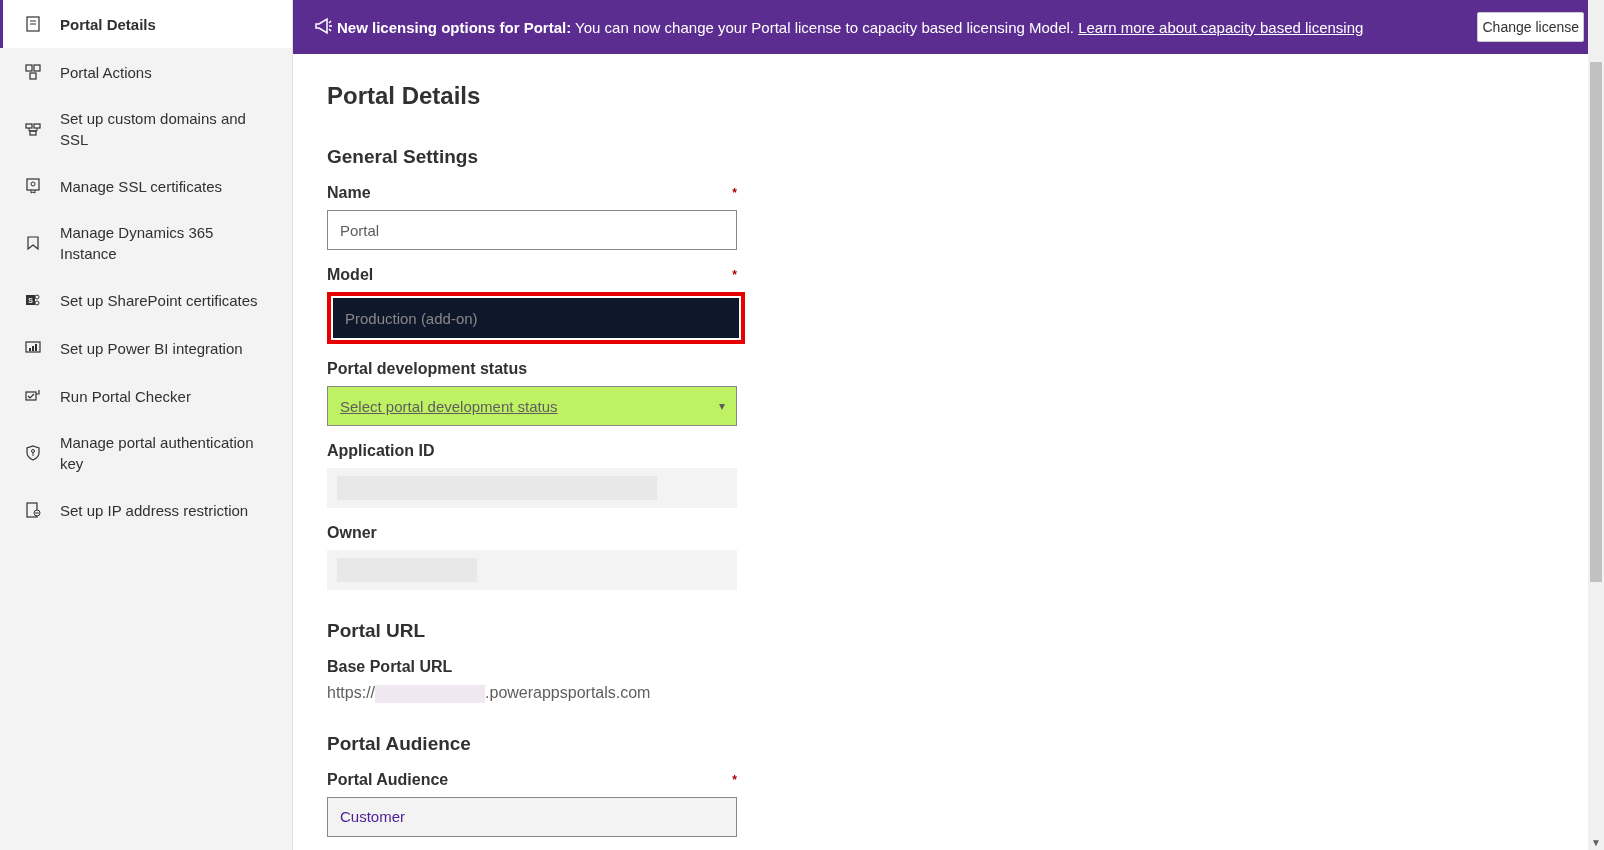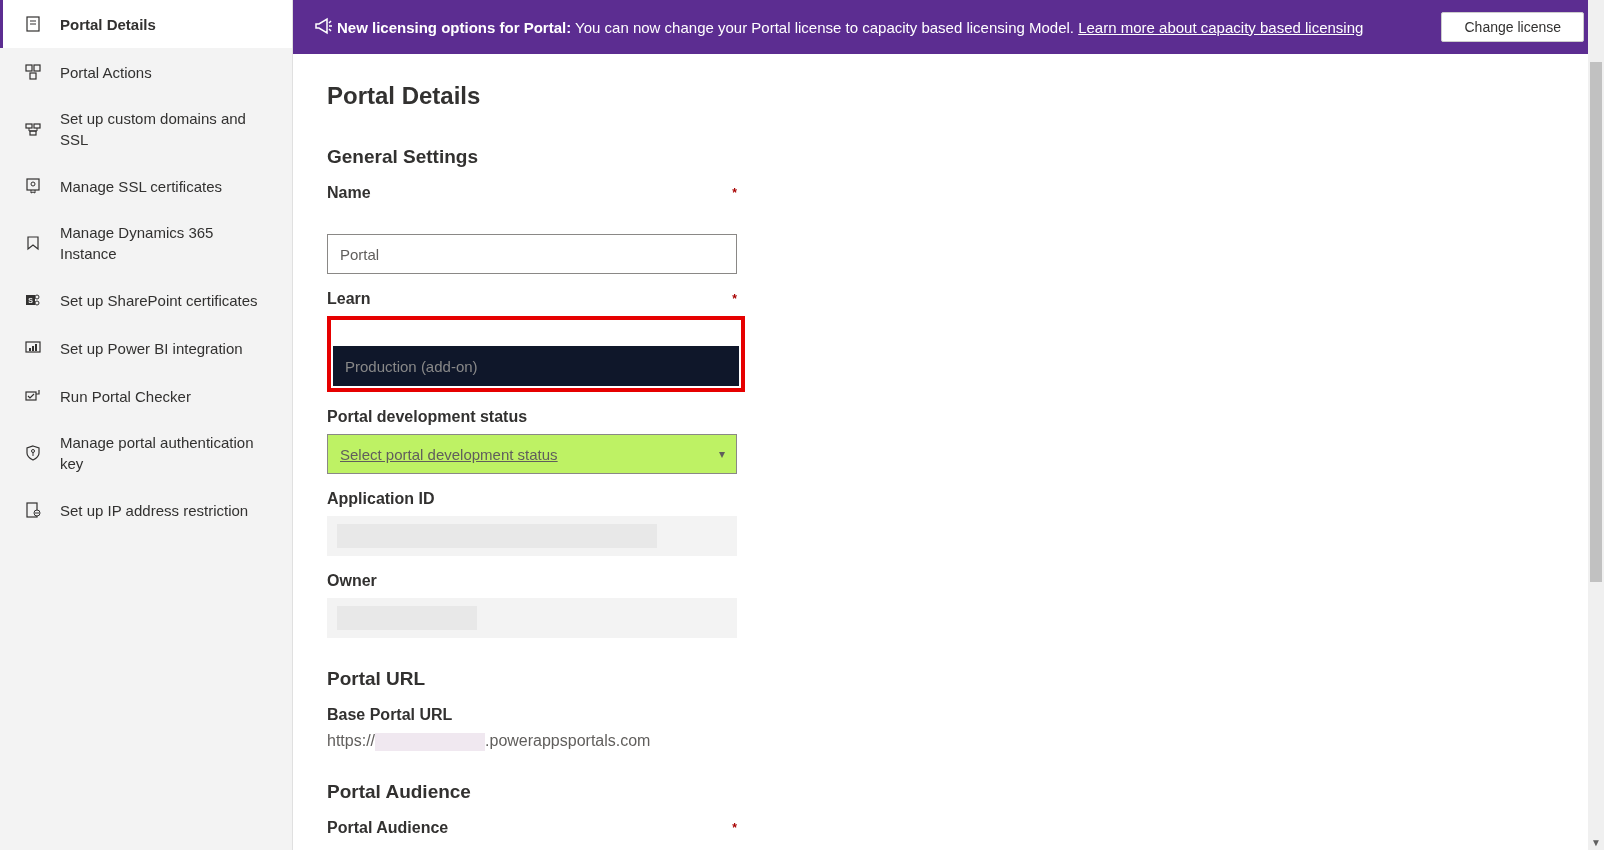--- a/index.html
+++ b/index.html
@@ -76,21 +76,21 @@
     }
     .banner-link {
       color: #ffffff;
       text-decoration: underline;
       cursor: pointer;
     }
     .banner-button {
       background: #ffffff;
       color: #323130;
       border: 1px solid #ccc;
-      padding: 6px 22px;
+      padding: 6px 4px;
       font-size: 14px;
       cursor: pointer;
       border-radius: 2px;
     }
     .content {
       flex: 1;
       padding: 28px 34px;
       overflow-y: auto;
     }
     .page-title {
@@ -125,21 +125,20 @@
       font-size: 12px;
     }
     .text-input {
       width: 410px;
       height: 40px;
       border: 1px solid #8a8886;
       padding: 0 12px;
       font-size: 15px;
       color: #605e5c;
       background: #ffffff;
-      margin-top: 24px;
     }
     .text-input.readonly {
       background: #f3f3f3;
       color: #4c1d95;
     }
     .highlighted-box {
       border: 4px solid #e60000;
       padding: 2px;
       width: 418px;
       margin-top: 4px;
@@ -372,21 +371,21 @@
 
     <h2 class="section-title">General Settings</h2>
 
     <div class="field-label">
       <span>Name</span>
       <span class="required-star">*</span>
     </div>
     <input type="text" class="text-input" value="Portal" style="">
 
     <div class="field-label">
-      <span>Learn</span>
+      <span>Model</span>
       <span class="required-star">*</span>
     </div>
     <div class="highlighted-box">
       <input type="text" class="text-input readonly" readonly="" value="Production (add-on)" style="">
     </div>
 
     <div class="field-label">
       <span>Portal development status</span>
     </div>
     <div class="select-wrapper">

